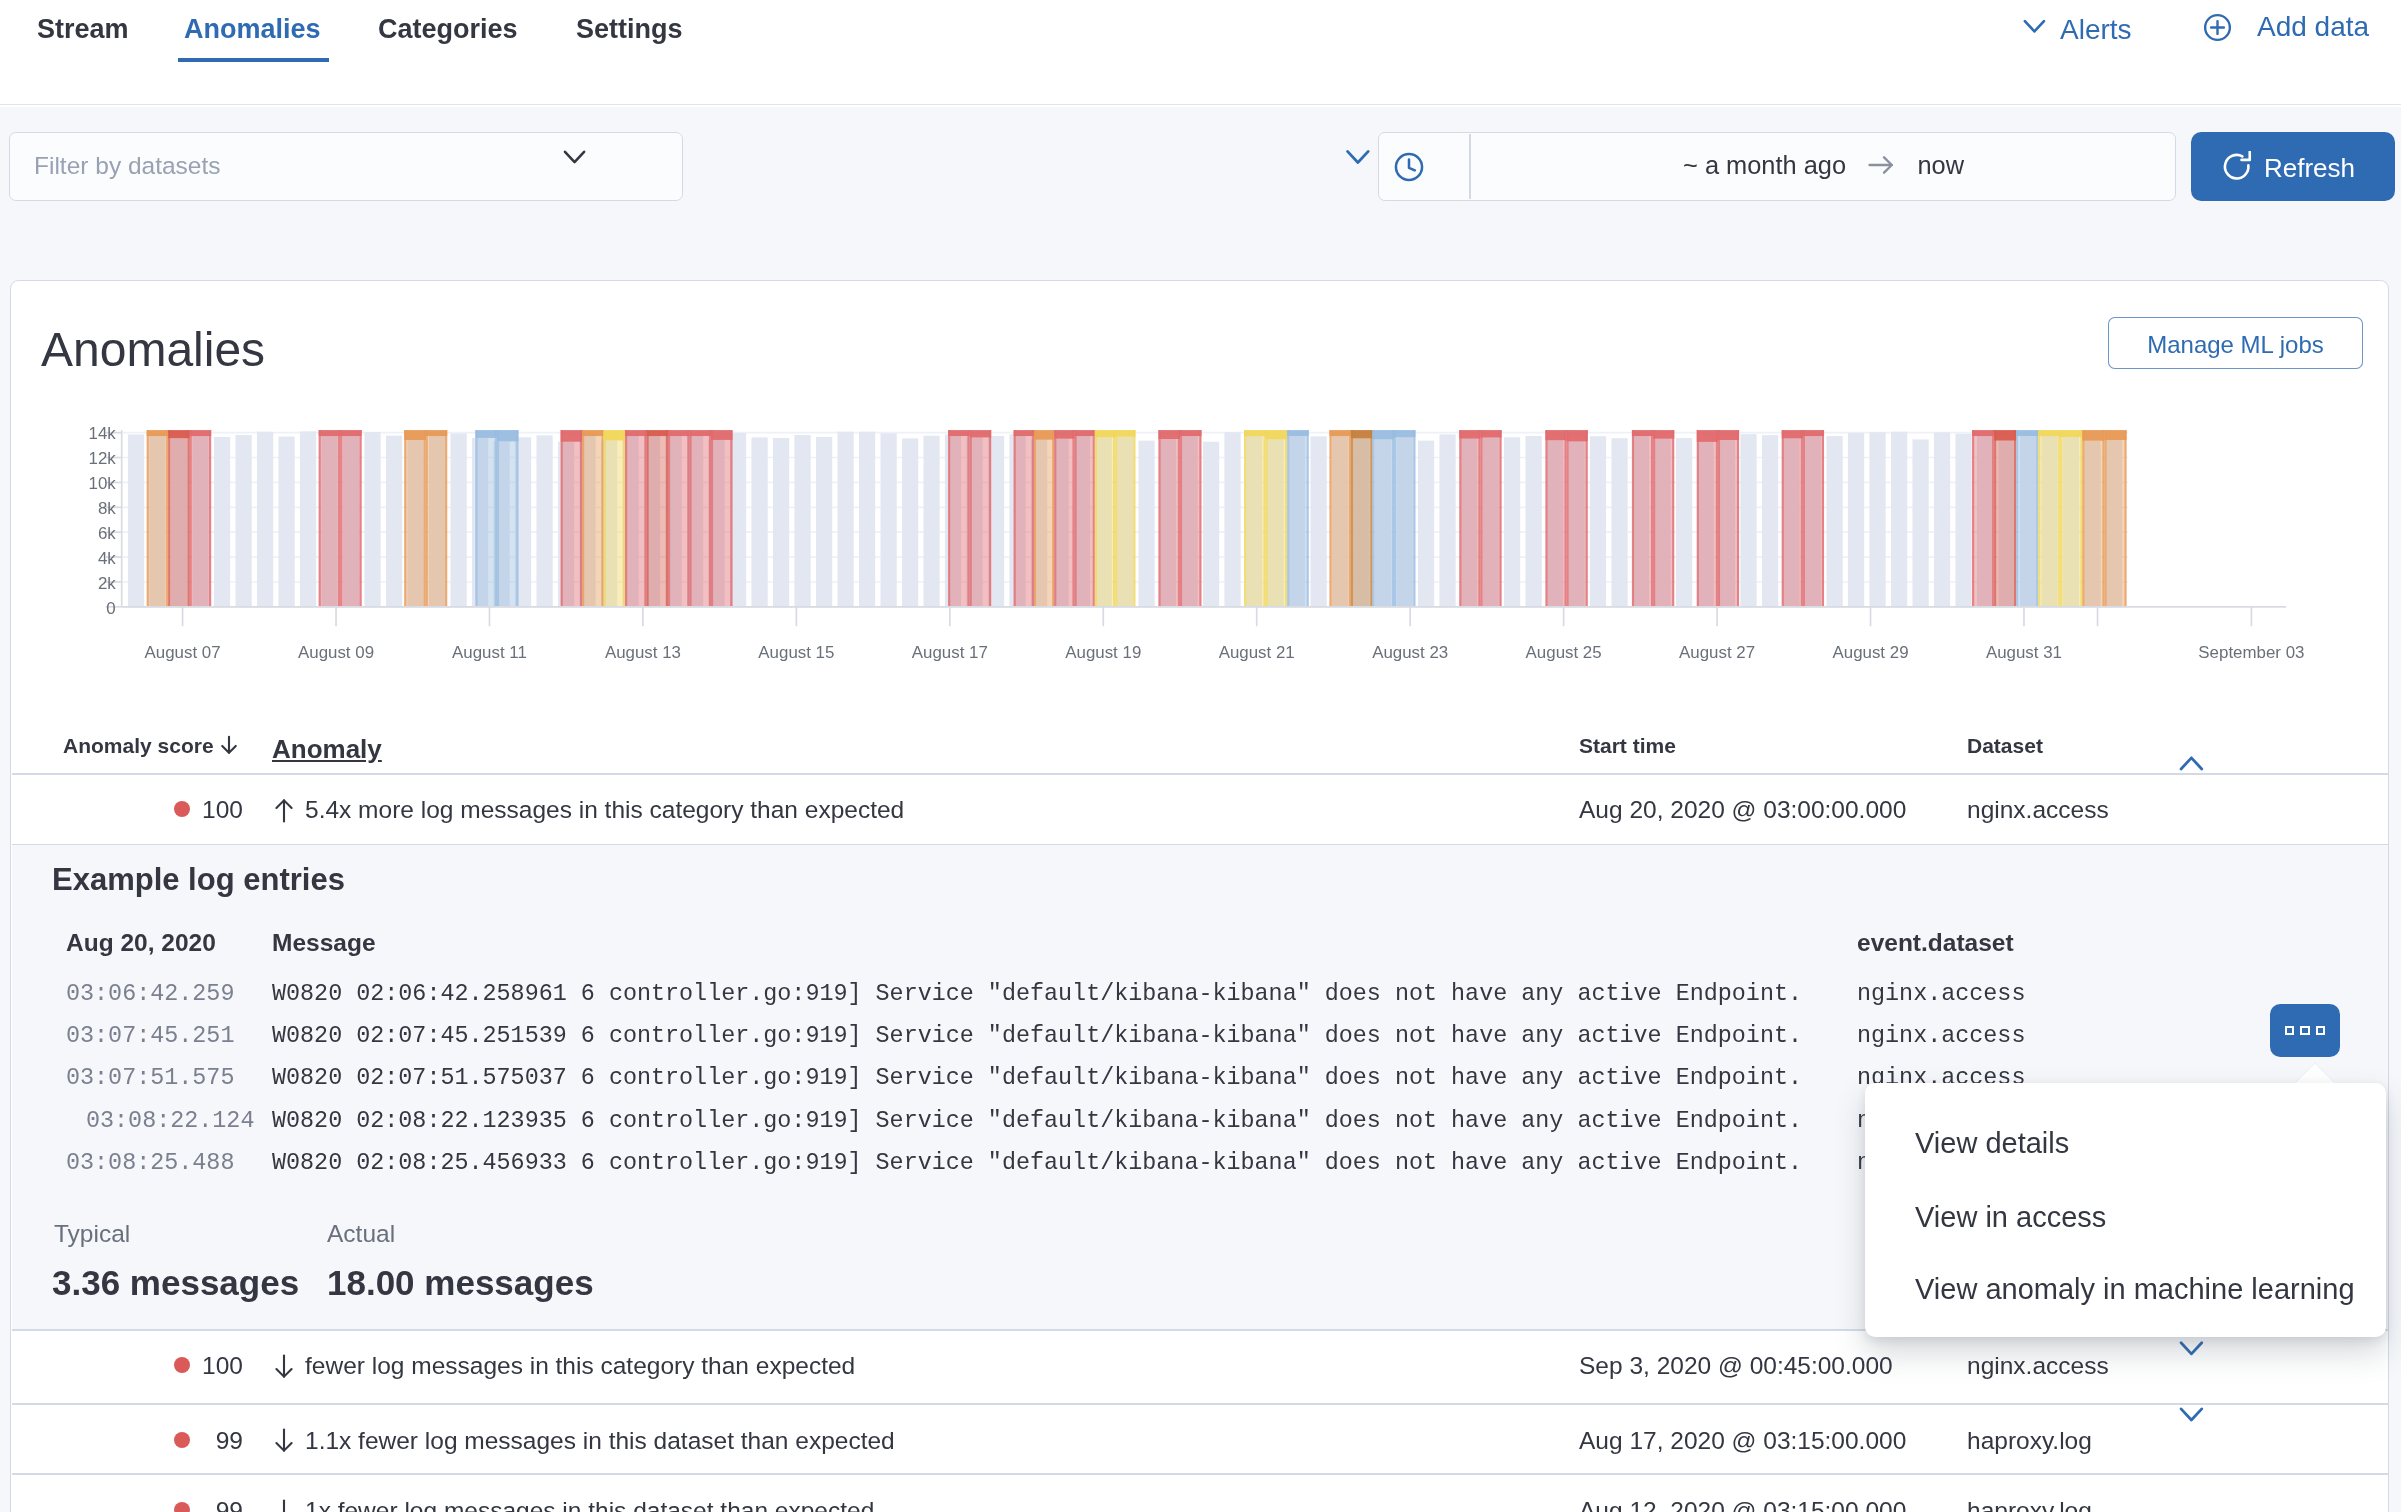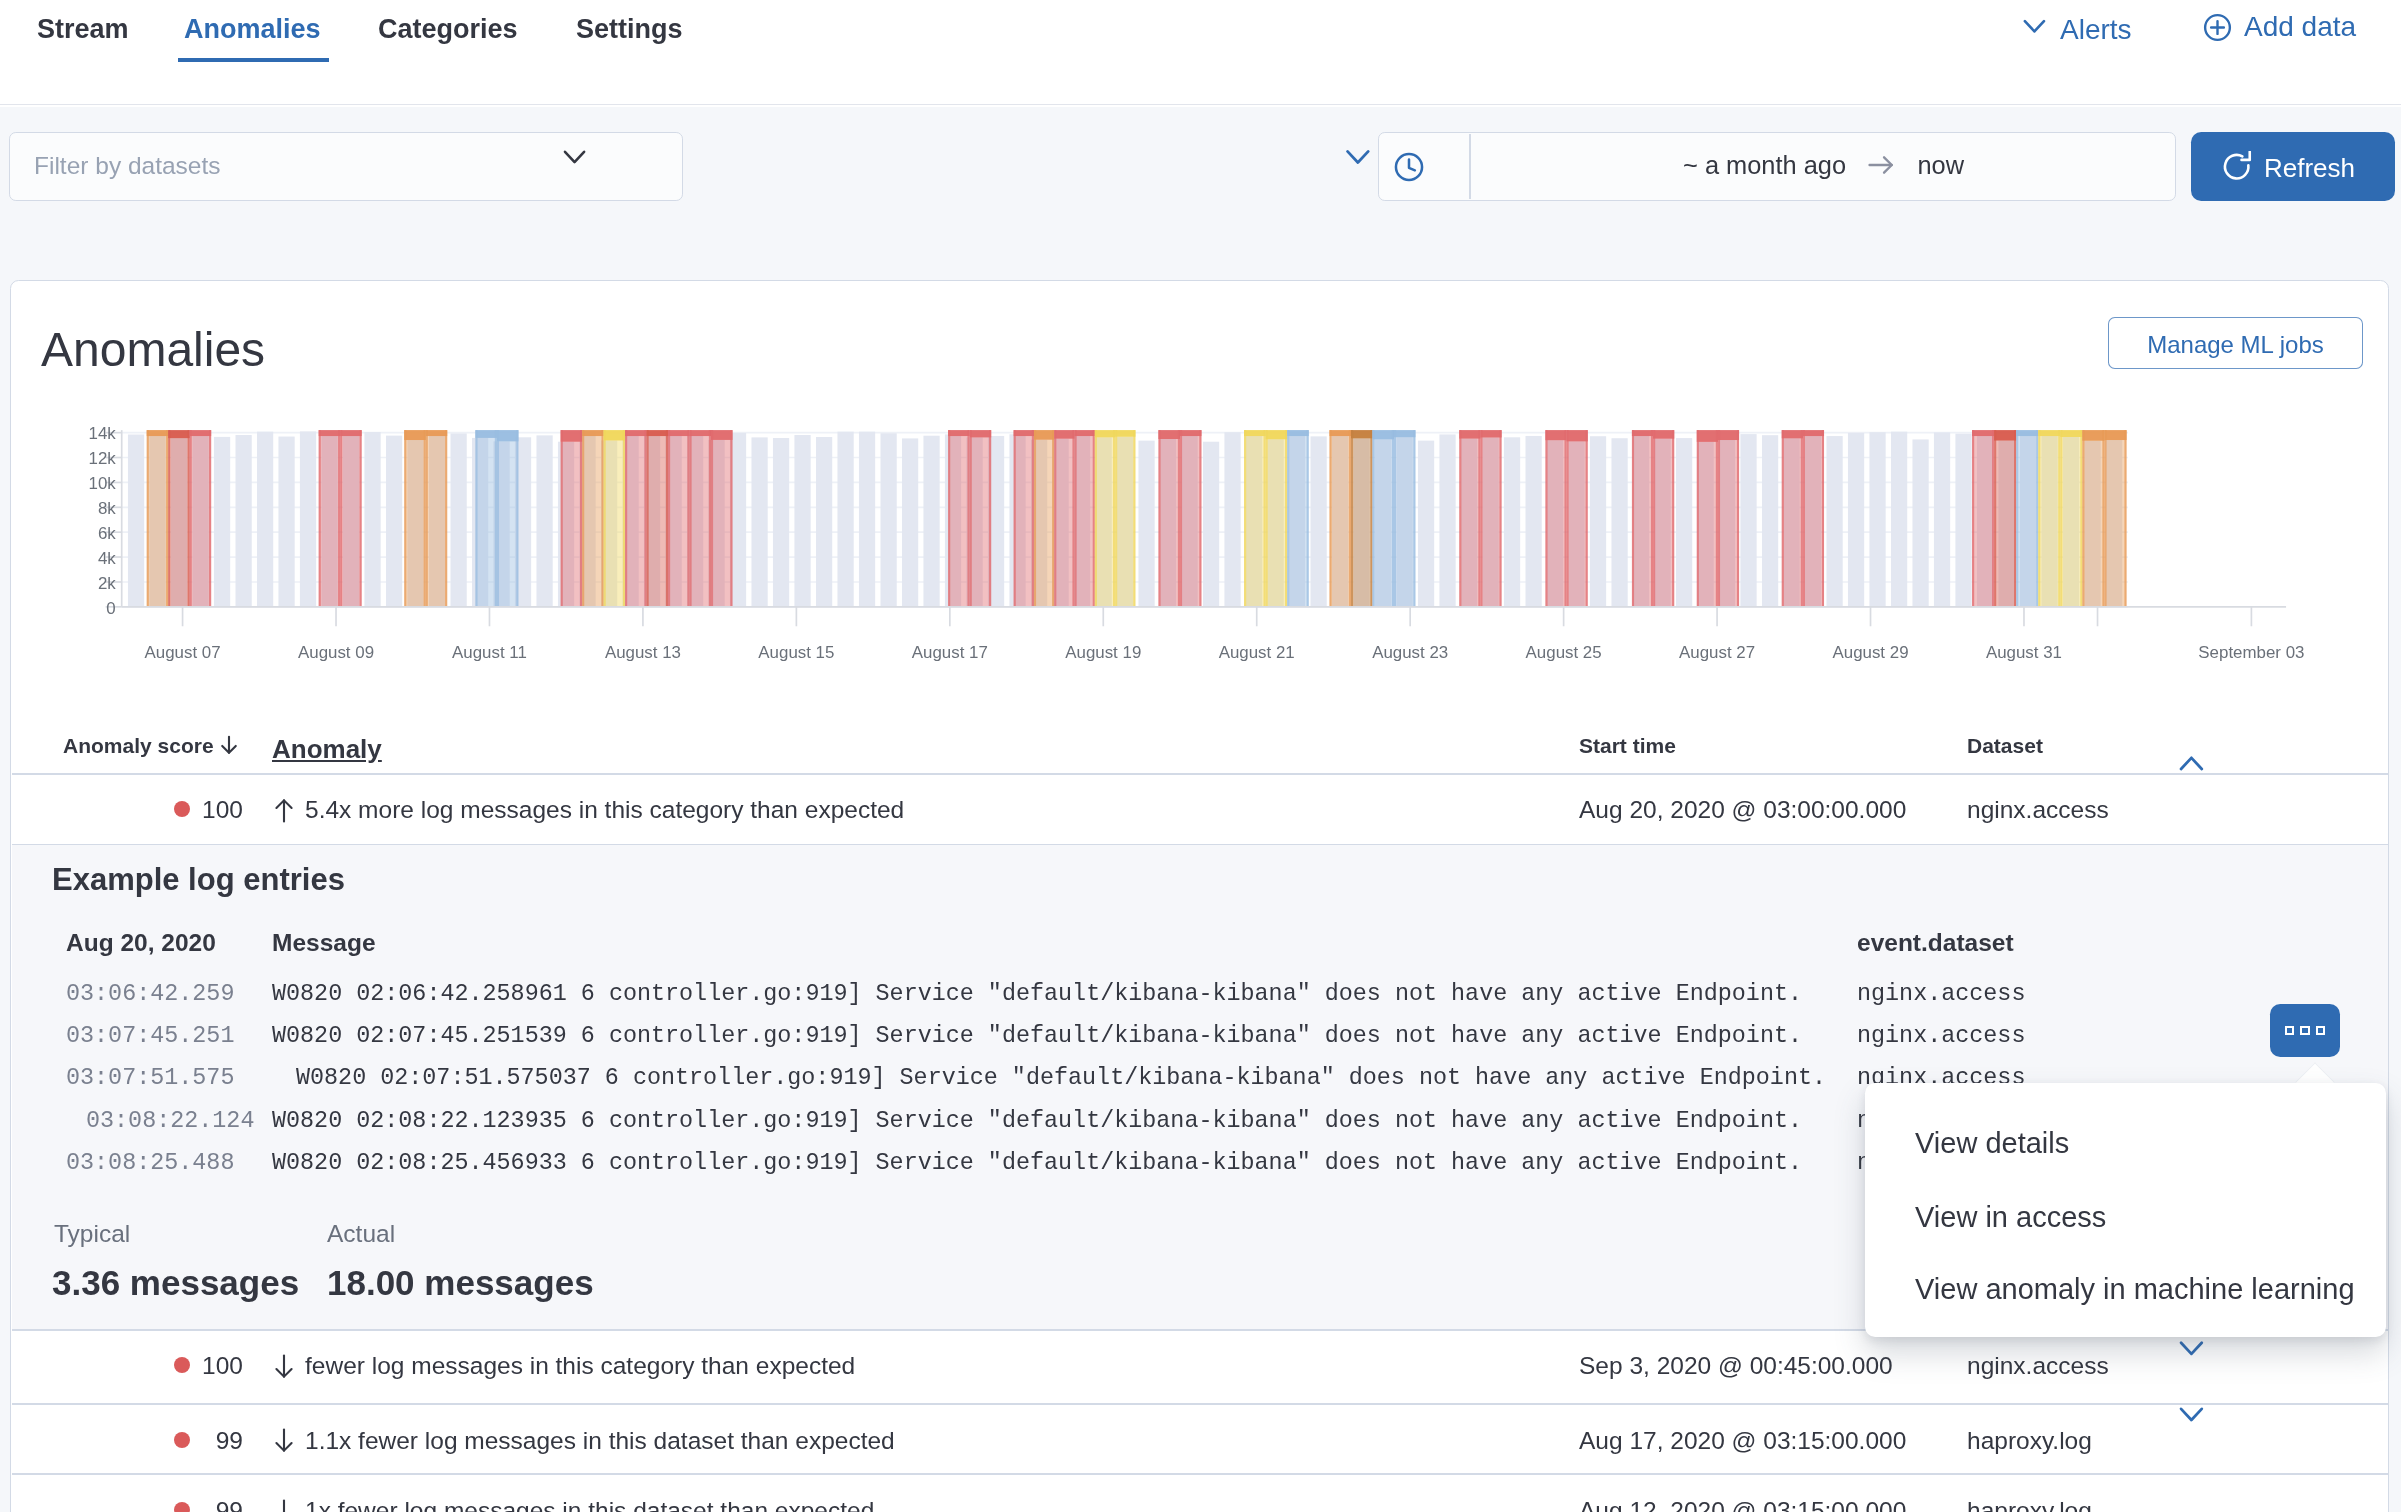--- a/index.html
+++ b/index.html
@@ -17,21 +17,21 @@
 <div class="abs" style="left:178px;top:58px;width:151px;height:4.2px;background:#2f6bb2;"></div>
 <div class="abs dark b600" style="left:378px;top:14.4px;font-size:27px;">Categories</div>
 <div class="abs dark b600" style="left:576px;top:14.4px;font-size:27px;">Settings</div>
 <div class="abs blue" style="left:2060px;top:14.4px;font-size:28px;">Alerts</div>
 <svg style="position:absolute;left:0;top:0;overflow:visible" width="0.8" height="0.8" viewBox="0 0 1 1">
     <polyline points="2541.0,26.5 2553,39.5 2565.0,26.5" fill="none" stroke="#2f6bb2" stroke-width="3.3" stroke-linecap="round" stroke-linejoin="round"></polyline>
   </svg>
 <div class="abs blue" style="left:2203px;top:11px;font-size:28px;"><svg width="29" height="29" viewBox="0 0 34 34" style="vertical-align:-6px">
       <circle cx="17" cy="17" r="14.5" fill="none" stroke="#2f6bb2" stroke-width="2.8"></circle>
       <path d="M17 9.5 L17 24.5 M9.5 17 L24.5 17" stroke="#2f6bb2" stroke-width="2.8" stroke-linecap="round"></path>
-    </svg><span style="margin-left:12px;">Add data</span></div>
+    </svg><span style="margin-left:25px;">Add data</span></div>
 
 <div class="abs" style="left:0;top:107px;width:2401px;height:1406px;background:#f5f7fa;"></div>
 
 <div class="abs" style="left:9.3px;top:132px;width:674px;height:69px;background:#fbfcfd;border:1.7px solid #d3dae6;border-radius:6.8px;"></div>
 <div class="abs" style="left:34px;top:152px;font-size:24.5px;color:#98a2b3;">Filter by datasets</div>
 <svg style="position:absolute;left:0;top:0;overflow:visible" width="0.8" height="0.8" viewBox="0 0 1 1">
     <polyline points="709.0,190.5 721,203.5 733.0,190.5" fill="none" stroke="#343741" stroke-width="3.2" stroke-linecap="round" stroke-linejoin="round"></polyline>
   </svg>
 
 <div class="abs" style="left:1378px;top:132px;width:798px;height:69px;background:#fbfcfd;border:1.7px solid #d3dae6;border-radius:6.8px;"></div>
@@ -452,21 +452,21 @@
 <div class="abs dark b600" style="left:66px;top:929px;font-size:24.5px;">Aug 20, 2020</div>
 <div class="abs dark b600" style="left:272px;top:929px;font-size:24.5px;">Message</div>
 <div class="abs dark b600" style="left:1857px;top:929px;font-size:24.5px;">event.dataset</div>
 <div class="abs mono" style="left:66px;top:981px;font-size:23.4px;color:#7a808f;">03:06:42.259</div>
 <div class="abs mono dark" style="left:272px;top:981px;font-size:23.4px;">W0820 02:06:42.258961 6 controller.go:919] Service "default/kibana-kibana" does not have any active Endpoint.</div>
 <div class="abs mono dark" style="left:1857px;top:981px;font-size:23.4px;">nginx.access</div>
 <div class="abs mono" style="left:66px;top:1023px;font-size:23.4px;color:#7a808f;">03:07:45.251</div>
 <div class="abs mono dark" style="left:272px;top:1023px;font-size:23.4px;">W0820 02:07:45.251539 6 controller.go:919] Service "default/kibana-kibana" does not have any active Endpoint.</div>
 <div class="abs mono dark" style="left:1857px;top:1023px;font-size:23.4px;">nginx.access</div>
 <div class="abs mono" style="left:66px;top:1065px;font-size:23.4px;color:#7a808f;">03:07:51.575</div>
-<div class="abs mono dark" style="left:272px;top:1065px;font-size:23.4px;margin-left:24px;">W0820 02:07:51.575037 6 controller.go:919] Service "default/kibana-kibana" does not have any active Endpoint.</div>
+<div class="abs mono dark" style="left:272px;top:1065px;font-size:23.4px;">W0820 02:07:51.575037 6 controller.go:919] Service "default/kibana-kibana" does not have any active Endpoint.</div>
 <div class="abs mono dark" style="left:1857px;top:1065px;font-size:23.4px;">nginx.access</div>
 <div class="abs mono" style="left:66px;top:1108px;font-size:23.4px;color:#7a808f;margin-left:20px;">03:08:22.124</div>
 <div class="abs mono dark" style="left:272px;top:1108px;font-size:23.4px;">W0820 02:08:22.123935 6 controller.go:919] Service "default/kibana-kibana" does not have any active Endpoint.</div>
 <div class="abs mono dark" style="left:1857px;top:1108px;font-size:23.4px;">nginx.access</div>
 <div class="abs mono" style="left:66px;top:1150px;font-size:23.4px;color:#7a808f;">03:08:25.488</div>
 <div class="abs mono dark" style="left:272px;top:1150px;font-size:23.4px;">W0820 02:08:25.456933 6 controller.go:919] Service "default/kibana-kibana" does not have any active Endpoint.</div>
 <div class="abs mono dark" style="left:1857px;top:1150px;font-size:23.4px;">nginx.access</div>
 
 <div class="abs gray" style="left:54px;top:1220px;font-size:24.5px;">Typical</div>
 <div class="abs dark b600" style="left:52px;top:1263px;font-size:35px;">3.36 messages</div>

